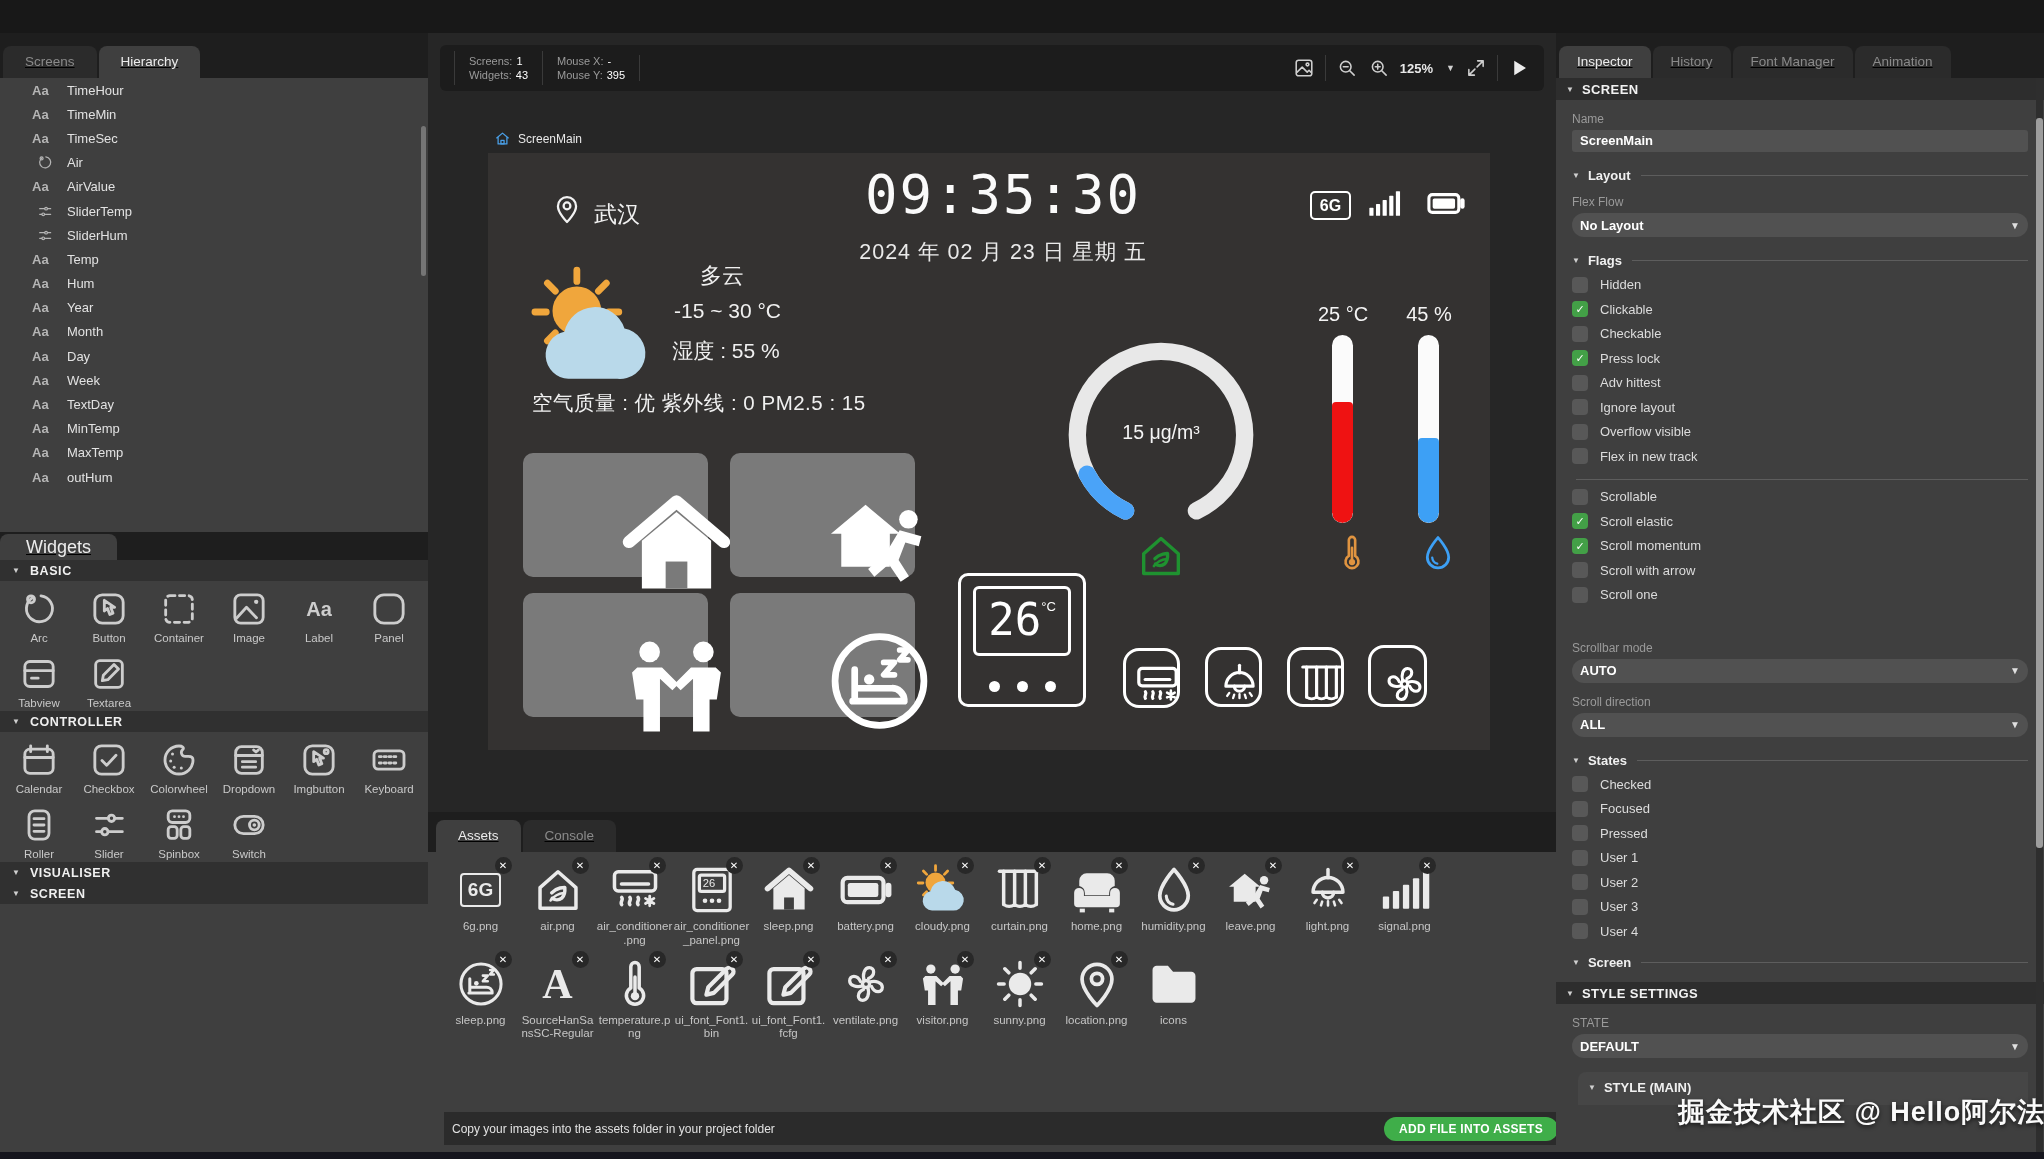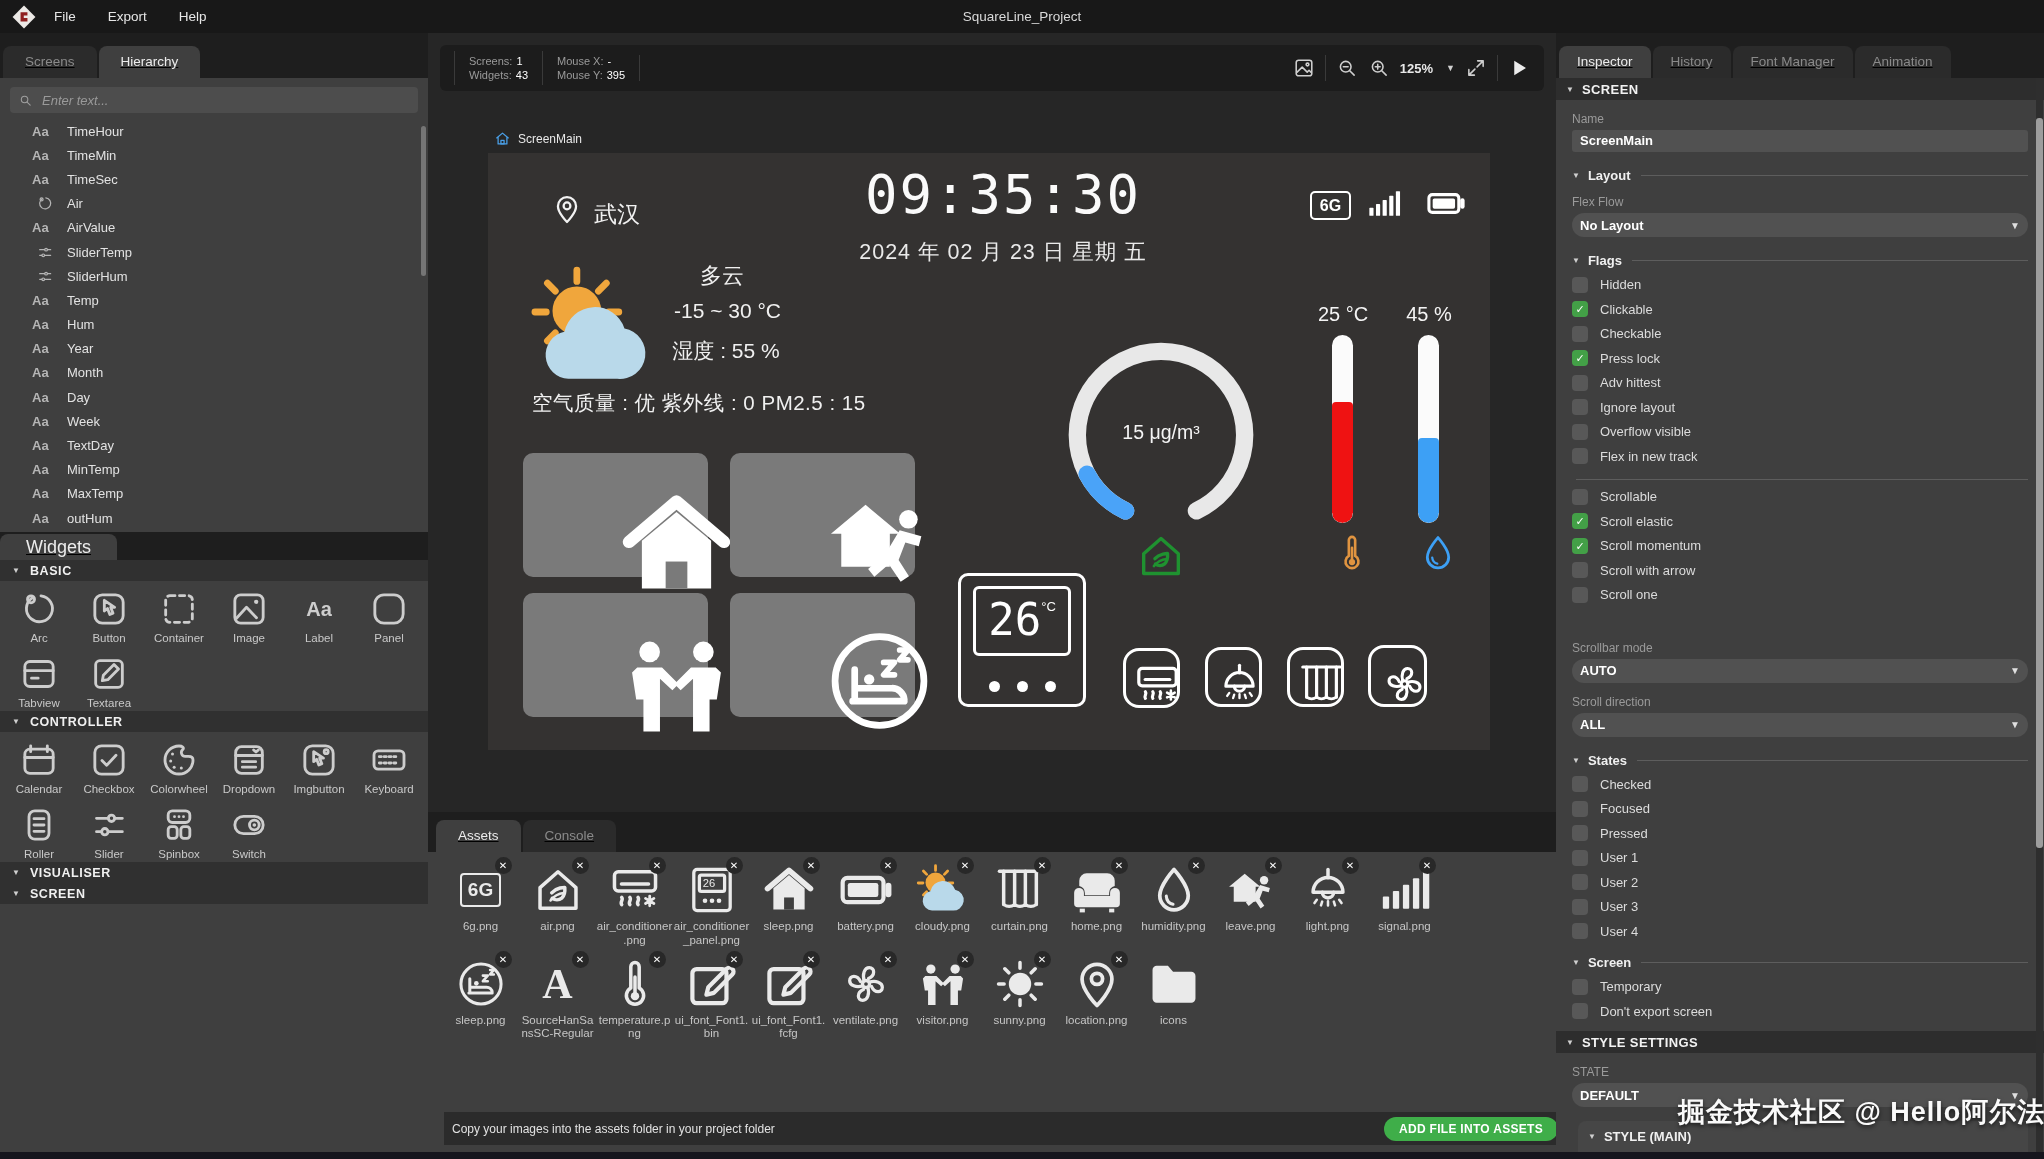--- a/index.html
+++ b/index.html
@@ -160,48 +160,27 @@
 
   .watermark{position:absolute;left:1678px;top:1094px;font-size:27px;font-weight:bold;color:#fafafa;text-shadow:0 2px 4px rgba(0,0,0,.65);white-space:nowrap;letter-spacing:1px;}
   .bottomstrip{position:absolute;left:0;top:1152px;width:2044px;height:7px;background:#15151d;}
   [data-icon] svg{display:block;}
 </style>
 </head>
 <body>
 
 <div class="window">
 
-  <div class="menubar">
-    <span class="logo" data-icon="logo">
-        <svg viewBox="0 0 26 26">
-          <rect x="5.5" y="5.5" width="15" height="15" transform="rotate(45 13 13)" fill="#ece9e6"></rect>
-          <path d="M9.8 8.6h6.4v3.1h-3.4v2.3h3.4v3.2H9.8z" fill="#8f2020"></path>
-        </svg>
-      </span>
-    <span class="menu-item">File</span>
-    <span class="menu-item">Export</span>
-    <span class="menu-item">Help</span>
-    <span class="win-title">SquareLine_Project</span>
-  </div>
 
   <div class="left">
     <div class="tabstrip ltabs">
       <span class="tab">Screens</span>
       <span class="tab active">Hierarchy</span>
     </div>
     <div class="hier-body">
-      <div class="searchbox">
-        <span class="sicon" data-icon="search">
-            <svg viewBox="0 0 24 24" fill="none" stroke="currentColor" stroke-width="1.7" stroke-linecap="round" stroke-linejoin="round" style="width:100%;height:100%">
-              <circle cx="10.5" cy="10.5" r="5.2"></circle>
-              <path d="M14.5 14.5 19.5 19.5"></path>
-            </svg>
-          </span>
-        <input placeholder="Enter text..." style="">
-      </div>
       <div>
           <div class="hrow">
     <span class="hicon" data-icon="label">
               <span class="txtAa">Aa</span>
             </span>
     <span>TimeHour</span>
   </div>
           <div class="hrow">
     <span class="hicon" data-icon="label">
               <span class="txtAa">Aa</span>
@@ -1174,30 +1153,20 @@
             <div class="flagrow">
     <span class="cb"></span>
     <span class="fl">User 4</span>
   </div>
           </div>
         <div class="subhead">
             <span class="car">▼</span>
             <span class="t">Screen</span>
             <span class="line"></span>
           </div>
-        <div>
-            <div class="flagrow">
-    <span class="cb"></span>
-    <span class="fl">Temporary</span>
-  </div>
-            <div class="flagrow">
-    <span class="cb"></span>
-    <span class="fl">Don't export screen</span>
-  </div>
-          </div>
       </div>
       <div class="gap12"></div>
       <div class="rsec">
           <span class="car">▼</span>
           <span class="t">STYLE SETTINGS</span>
         </div>
       <div class="rpad">
         <div class="flabel">STATE</div>
         <div class="dd">
             <span class="v">DEFAULT</span>

